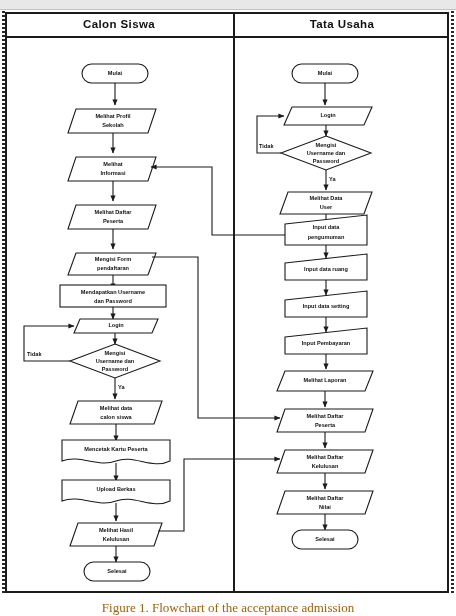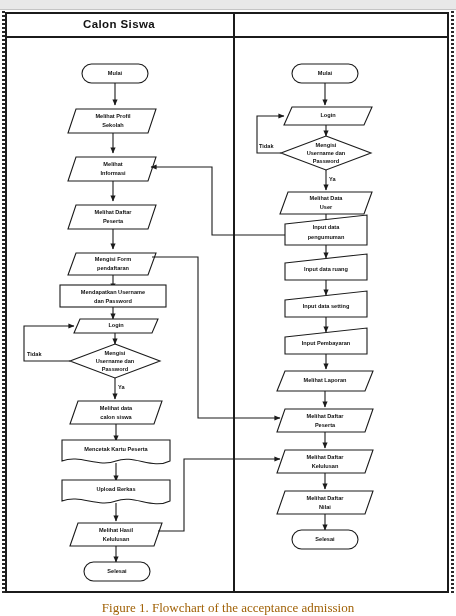--- a/index.html
+++ b/index.html
@@ -54,20 +54,21 @@
   <div class="topband"></div>
   <div class="topband-line"></div>
 
   <div class="edge-left"></div>
   <div class="edge-right"></div>
 
   <div class="frame"></div>
 
   <div class="hdr">
     <div class="hdr-cell hdr-left">Calon Siswa</div>
+    <div class="hdr-cell hdr-right">Tata Usaha</div>
   </div>
   <div class="vsep"></div>
 
   <svg id="canvas" viewBox="0 0 456 616">
     <defs>
       <marker id="arr" markerWidth="7" markerHeight="7" refX="5.6" refY="2.6" orient="auto" markerUnits="userSpaceOnUse">
         <path d="M0,0 L6,2.6 L0,5.2 z" fill="#1b1b1b"></path>
       </marker>
     </defs>
 

